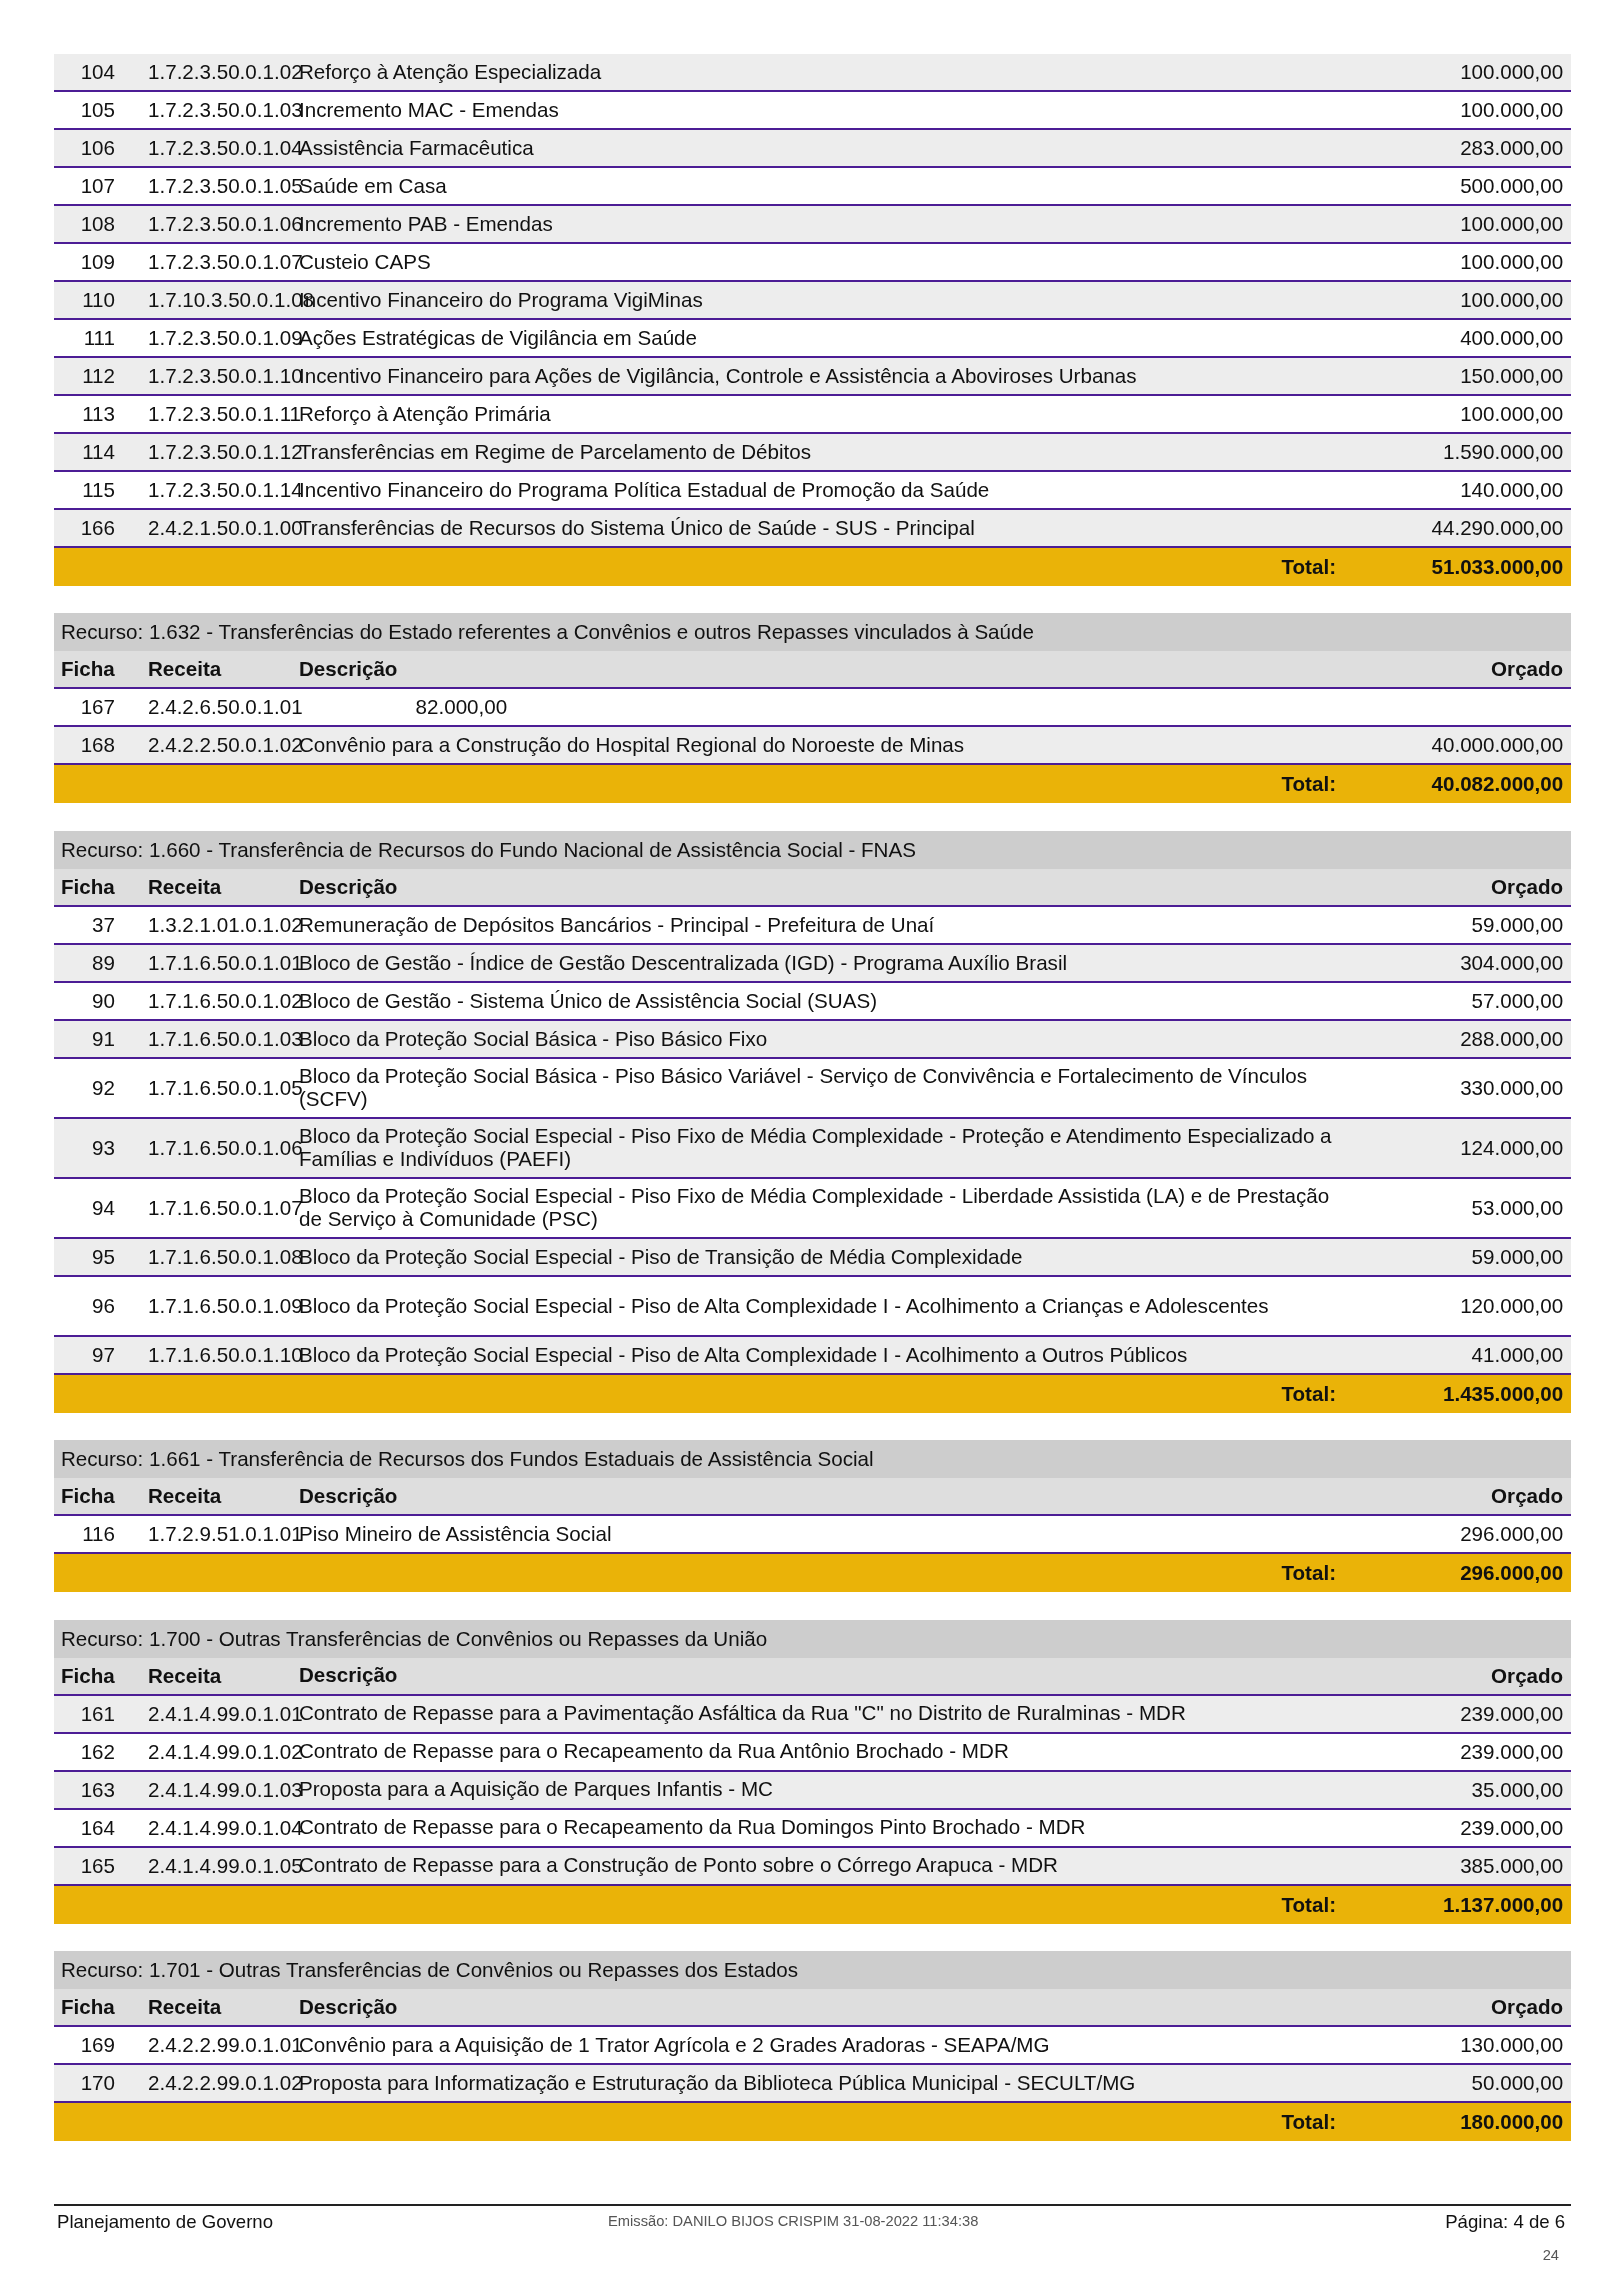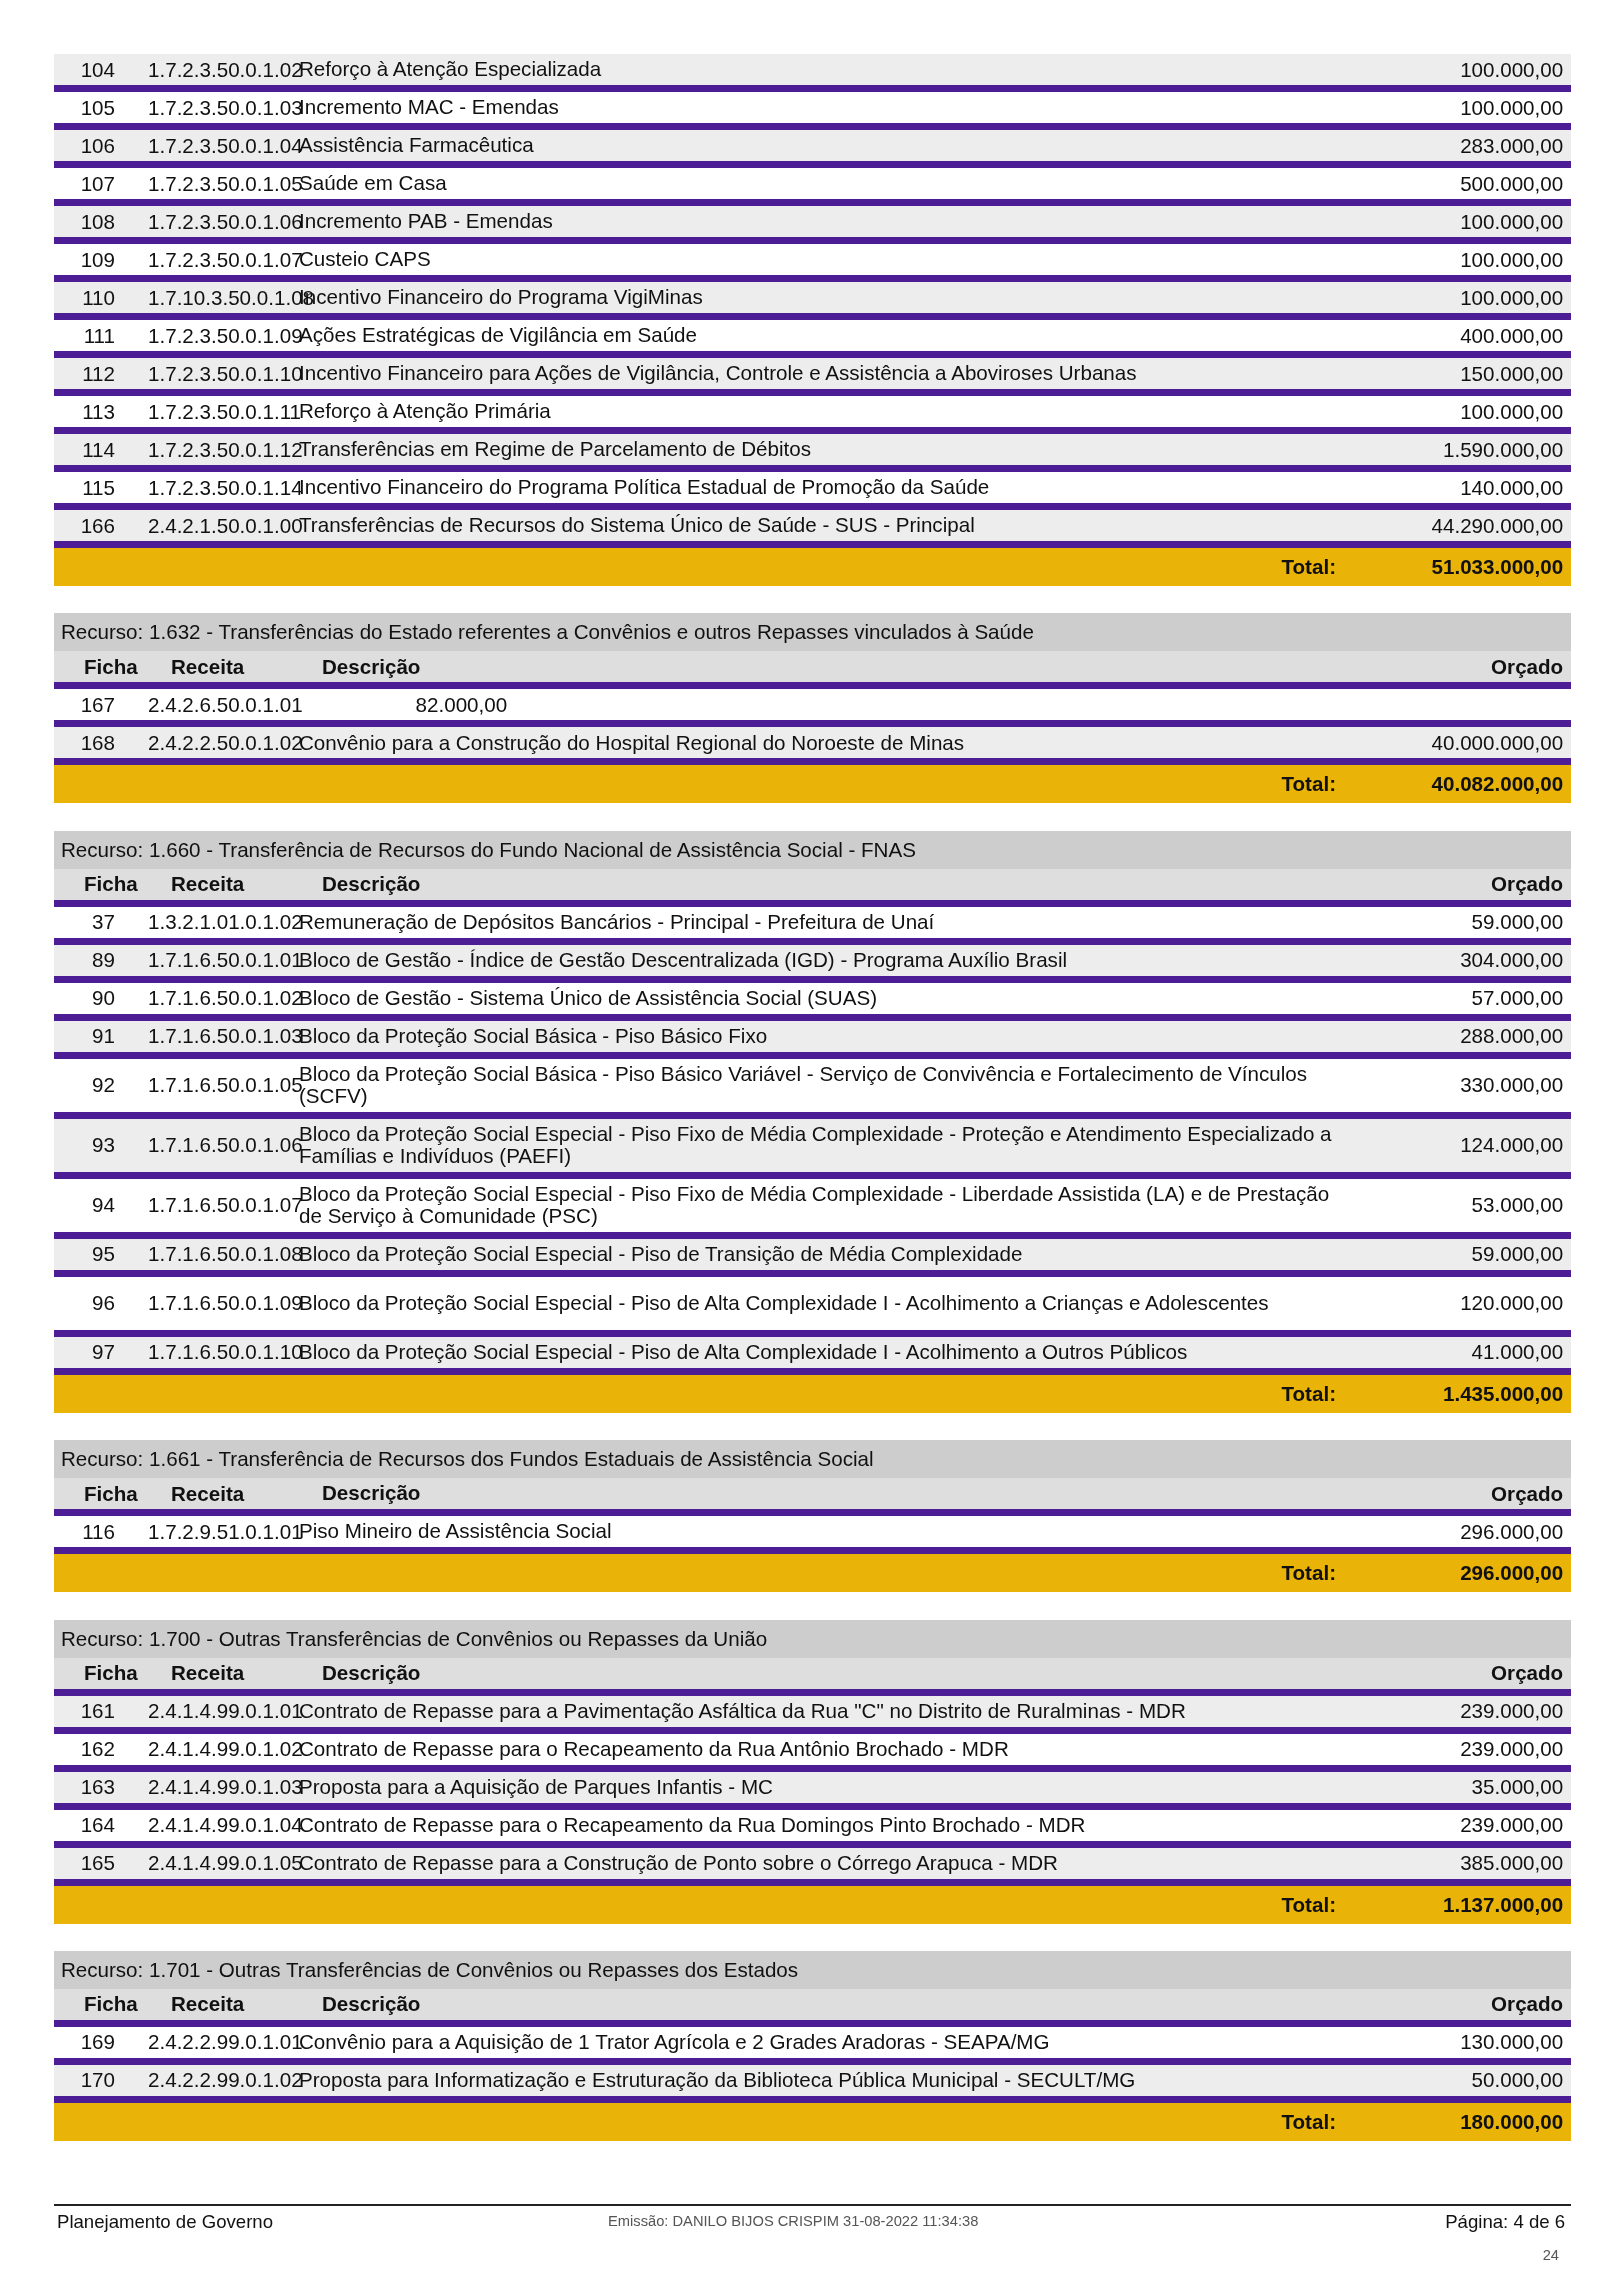--- a/index.html
+++ b/index.html
@@ -3,34 +3,34 @@
 <meta charset="utf-8">
 <style>
   html, body { margin: 0; padding: 0; background: #ffffff; }
   body {
     width: 1620px; height: 2293px; position: relative; overflow: hidden;
     font-family: "Liberation Sans", sans-serif; color: #111;
   }
   .page { position: absolute; left: 54px; top: 54px; width: 1517px; }
   .row {
     display: flex; align-items: center; min-height: 38px; font-size: 20.6px;
-    box-sizing: border-box; border-bottom: 7px solid #4c1d95;
+    box-sizing: border-box; border-bottom: 2px solid #4c1d95;
   }
   .row.gray { background: #ededed; }
   .row.white { background: #ffffff; }
   .row.two { min-height: 60px; }
   .c-ficha { width: 61px; text-align: right; flex: none; }
   .c-receita { width: 184px; padding-left: 33px; flex: none; box-sizing: border-box; }
   .c-desc { flex: 1; padding-left: 0; line-height: 22.5px; padding-right: 19.6px; }
   .c-val { width: 216px; text-align: right; flex: none; padding-right: 7.8px; box-sizing: border-box; }
   .recurso {
     background: #cdcdcd; height: 38px; display: flex; align-items: center;
     font-size: 20.6px; padding-left: 6.9px; box-sizing: border-box;
   }
-  .colhead { background: #dedede; font-weight: bold; padding-left: 23px; }
+  .colhead { background: #dedede; font-weight: bold; }
   .colhead .c-ficha { text-align: left; width: 61px; padding-left: 6.9px; box-sizing: border-box; }
   .colhead .c-receita { padding-left: 33px; }
   .total-row {
     background: #eab308; height: 38px; display: flex; align-items: center;
     font-size: 20.6px; font-weight: bold; justify-content: flex-end;
   }
   .total-row .t-label { width: 118px; text-align: right; margin-right: 0; }
   .total-row .t-val { width: 235px; text-align: right; padding-right: 7.8px; box-sizing: border-box; }
   .section { margin-top: 27.4px; }
   .footer-line { position: absolute; left: 54px; top: 2204px; width: 1517px; height: 2px; background: #222; }

